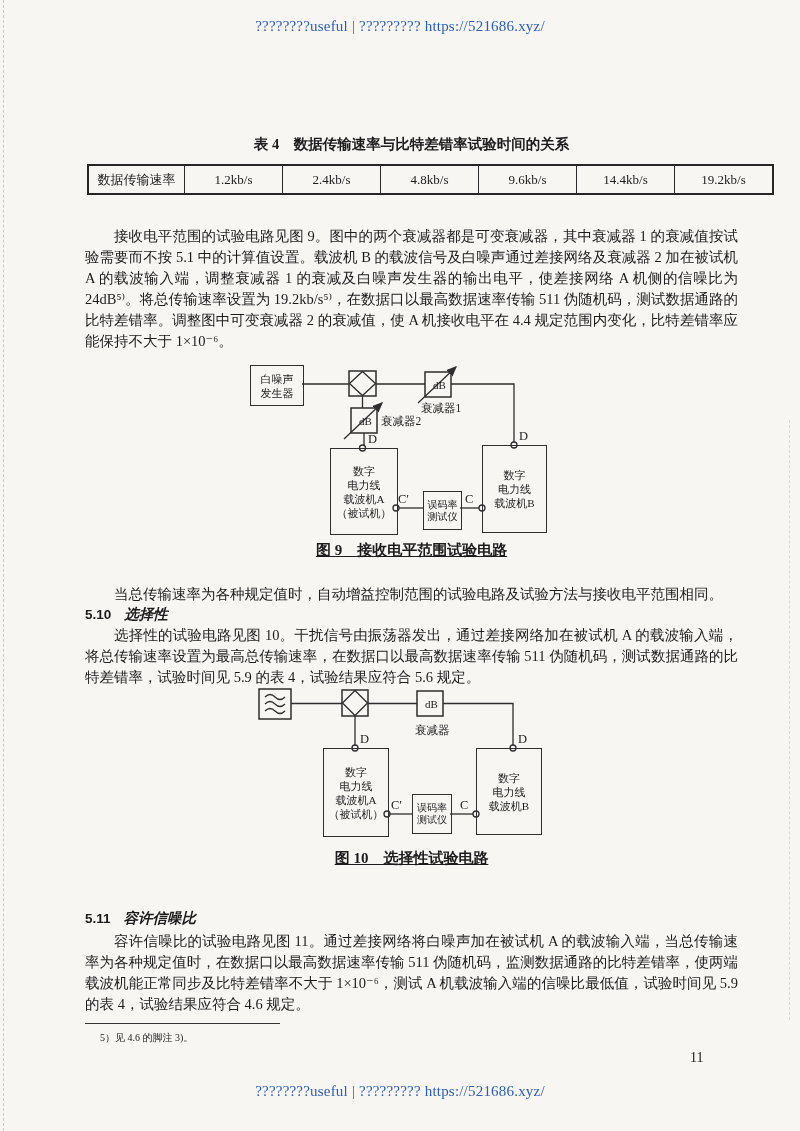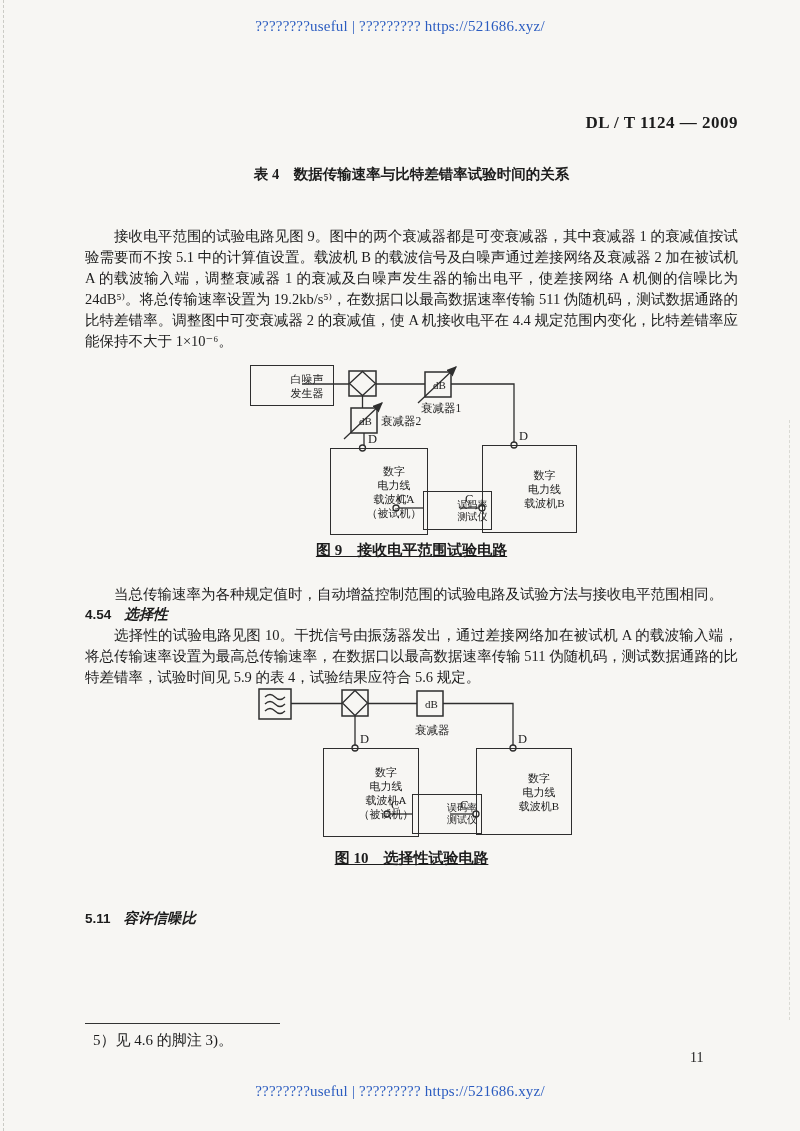--- a/index.html
+++ b/index.html
@@ -9,58 +9,66 @@
     font-family:"Liberation Serif","DejaVu Serif",serif;
     color:#1c1c1c;overflow:hidden;
   }
   .abs{position:absolute;}
   .edge-l{left:3px;top:0;height:1131px;width:0;border-left:1px dashed #b9b9b2;opacity:.7;}
   .edge-r{left:789px;top:420px;height:600px;width:0;border-left:1px dashed #cfcfc8;opacity:.7;}
   .watermark{width:100%;text-align:center;color:#2b5cc0;font-size:15px;letter-spacing:.2px;}
   .docnum{font-weight:bold;font-size:17px;letter-spacing:.5px;}
   .tbl{border-collapse:collapse;border:2px solid #262626;}
   .tbl td{border:1px solid #2a2a2a;text-align:center;font-size:13px;height:27px;padding:0 2px;}
-  .tbl-title{left:85px;width:653px;text-align:center;font-weight:bold;font-size:14.5px;margin-top:30px;}
+  .tbl-title{left:85px;width:653px;text-align:center;font-weight:bold;font-size:14.5px;}
   .para{left:85px;width:653px;font-size:14.5px;line-height:21px;text-align:justify;text-indent:29px;}
   .heading{left:85px;font-size:14.5px;font-weight:bold;}
   .heading .num{font-family:"Liberation Sans",sans-serif;font-size:13.5px;}
   .heading .ttl{margin-left:13px;font-style:italic;}
   .caption{left:85px;width:653px;text-align:center;font-weight:bold;font-size:15px;text-decoration:underline;}
   .fig{position:absolute;}
   .fig svg{position:absolute;left:0;top:0;}
   .comp{
     position:absolute;border:1.5px solid #2e2e2e;
     display:flex;align-items:center;justify-content:center;
     text-align:center;white-space:pre-line;
-    font-size:11px;line-height:14px;color:#222;padding-left:30px;
+    font-size:11px;line-height:14px;color:#222;
   }
   .db{position:absolute;display:flex;align-items:center;justify-content:center;
       font-size:11px;font-family:"Liberation Serif",serif;color:#222;}
   .lbl{position:absolute;font-size:11.5px;color:#222;white-space:nowrap;}
   .port{position:absolute;font-size:12.5px;color:#222;}
   .footrule{left:85px;width:195px;border-top:1.5px solid #333;}
-  .footnote{left:93px;font-size:15px;}
+  .footnote{left:100px;font-size:10px;}
   .pagenum{left:690px;font-size:14px;}
 </style>
 </head>
 <body>
 
 <div class="page">
 
   <div class="abs edge-l"></div>
   <div class="abs edge-r"></div>
 
   <div class="abs watermark" style="top:18px;">????????useful | ????????? https://521686.xyz/</div>
 
-  <div class="abs docnum" style="top:113px;left:85px;width:653px;text-align:right;">DL / T 1124 — 2009</div>
 
   <div class="abs tbl-title" style="top:135px;">表 4　数据传输速率与比特差错率试验时间的关系</div>
 
   <table class="abs tbl" style="left:87px;top:164px;">
     <tbody>
+        <tr>
+      <td style="width:91px">数据传输速率</td>
+      <td style="width:93px">1.2kb/s</td>
+      <td style="width:93px">2.4kb/s</td>
+      <td style="width:93px">4.8kb/s</td>
+      <td style="width:93px">9.6kb/s</td>
+      <td style="width:93px">14.4kb/s</td>
+      <td style="width:93px">19.2kb/s</td>
+    </tr>
   </tbody>
     </table>
 
   <div class="abs para" style="top:226px;">接收电平范围的试验电路见图 9。图中的两个衰减器都是可变衰减器，其中衰减器 1 的衰减值按试验需要而不按 5.1 中的计算值设置。载波机 B 的载波信号及白噪声通过差接网络及衰减器 2 加在被试机 A 的载波输入端，调整衰减器 1 的衰减及白噪声发生器的输出电平，使差接网络 A 机侧的信噪比为 24dB⁵⁾。将总传输速率设置为 19.2kb/s⁵⁾，在数据口以最高数据速率传输 511 伪随机码，测试数据通路的比特差错率。调整图中可变衰减器 2 的衰减值，使 A 机接收电平在 4.4 规定范围内变化，比特差错率应能保持不大于 1×10⁻⁶。</div>
 
   <div class="fig" style="left:245px;top:362px;width:310px;height:175px;">
     <svg width="310" height="175" viewBox="0 0 310 175">
       <defs>
         <marker id="arr9" markerWidth="9" markerHeight="8" refX="7" refY="3.5" orient="auto">
           <path d="M0,0 L8,3.5 L0,7 z" fill="#2e2e2e"></path>
@@ -105,21 +113,21 @@
 载波机B</div>
     <div class="comp" style="left:178px;top:129px;width:37px;height:37px;font-size:10px;line-height:12px;">误码率
 测试仪</div>
   </div>
 
   <div class="abs caption" style="top:541px;">图 9　接收电平范围试验电路</div>
 
   <div class="abs para" style="top:584px;">当总传输速率为各种规定值时，自动增益控制范围的试验电路及试验方法与接收电平范围相同。</div>
 
   <div class="abs heading" style="top:605px;">
-    <span class="num">4.54</span><span class="ttl">选择性</span>
+    <span class="num">5.10</span><span class="ttl">选择性</span>
   </div>
 
   <div class="abs para" style="top:625px;">选择性的试验电路见图 10。干扰信号由振荡器发出，通过差接网络加在被试机 A 的载波输入端，将总传输速率设置为最高总传输速率，在数据口以最高数据速率传输 511 伪随机码，测试数据通路的比特差错率，试验时间见 5.9 的表 4，试验结果应符合 5.6 规定。</div>
 
   <div class="fig" style="left:250px;top:686px;width:300px;height:152px;">
     <svg width="300" height="152" viewBox="0 0 300 152">
       <g stroke="#2e2e2e" stroke-width="1.3" fill="none">
         <path d="M41 17.5 H92"></path>
         <path d="M118 17.5 H167"></path>
         <path d="M193 17.5 H263 V59"></path>
@@ -156,20 +164,21 @@
 测试仪</div>
   </div>
 
   <div class="abs caption" style="top:849px;">图 10　选择性试验电路</div>
 
 
   <div class="abs heading" style="top:909px;">
     <span class="num">5.11</span><span class="ttl">容许信噪比</span>
   </div>
 
+  <div class="abs para" style="top:931px;">容许信噪比的试验电路见图 11。通过差接网络将白噪声加在被试机 A 的载波输入端，当总传输速率为各种规定值时，在数据口以最高数据速率传输 511 伪随机码，监测数据通路的比特差错率，使两端载波机能正常同步及比特差错率不大于 1×10⁻⁶，测试 A 机载波输入端的信噪比最低值，试验时间见 5.9 的表 4，试验结果应符合 4.6 规定。</div>
 
   <div class="abs footrule" style="top:1023px;"></div>
   <div class="abs footnote" style="top:1031px;">5）见 4.6 的脚注 3)。</div>
 
   <div class="abs pagenum" style="top:1050px;">11</div>
 
   <div class="abs watermark" style="top:1083px;">????????useful | ????????? https://521686.xyz/</div>
 
 </div>
 

